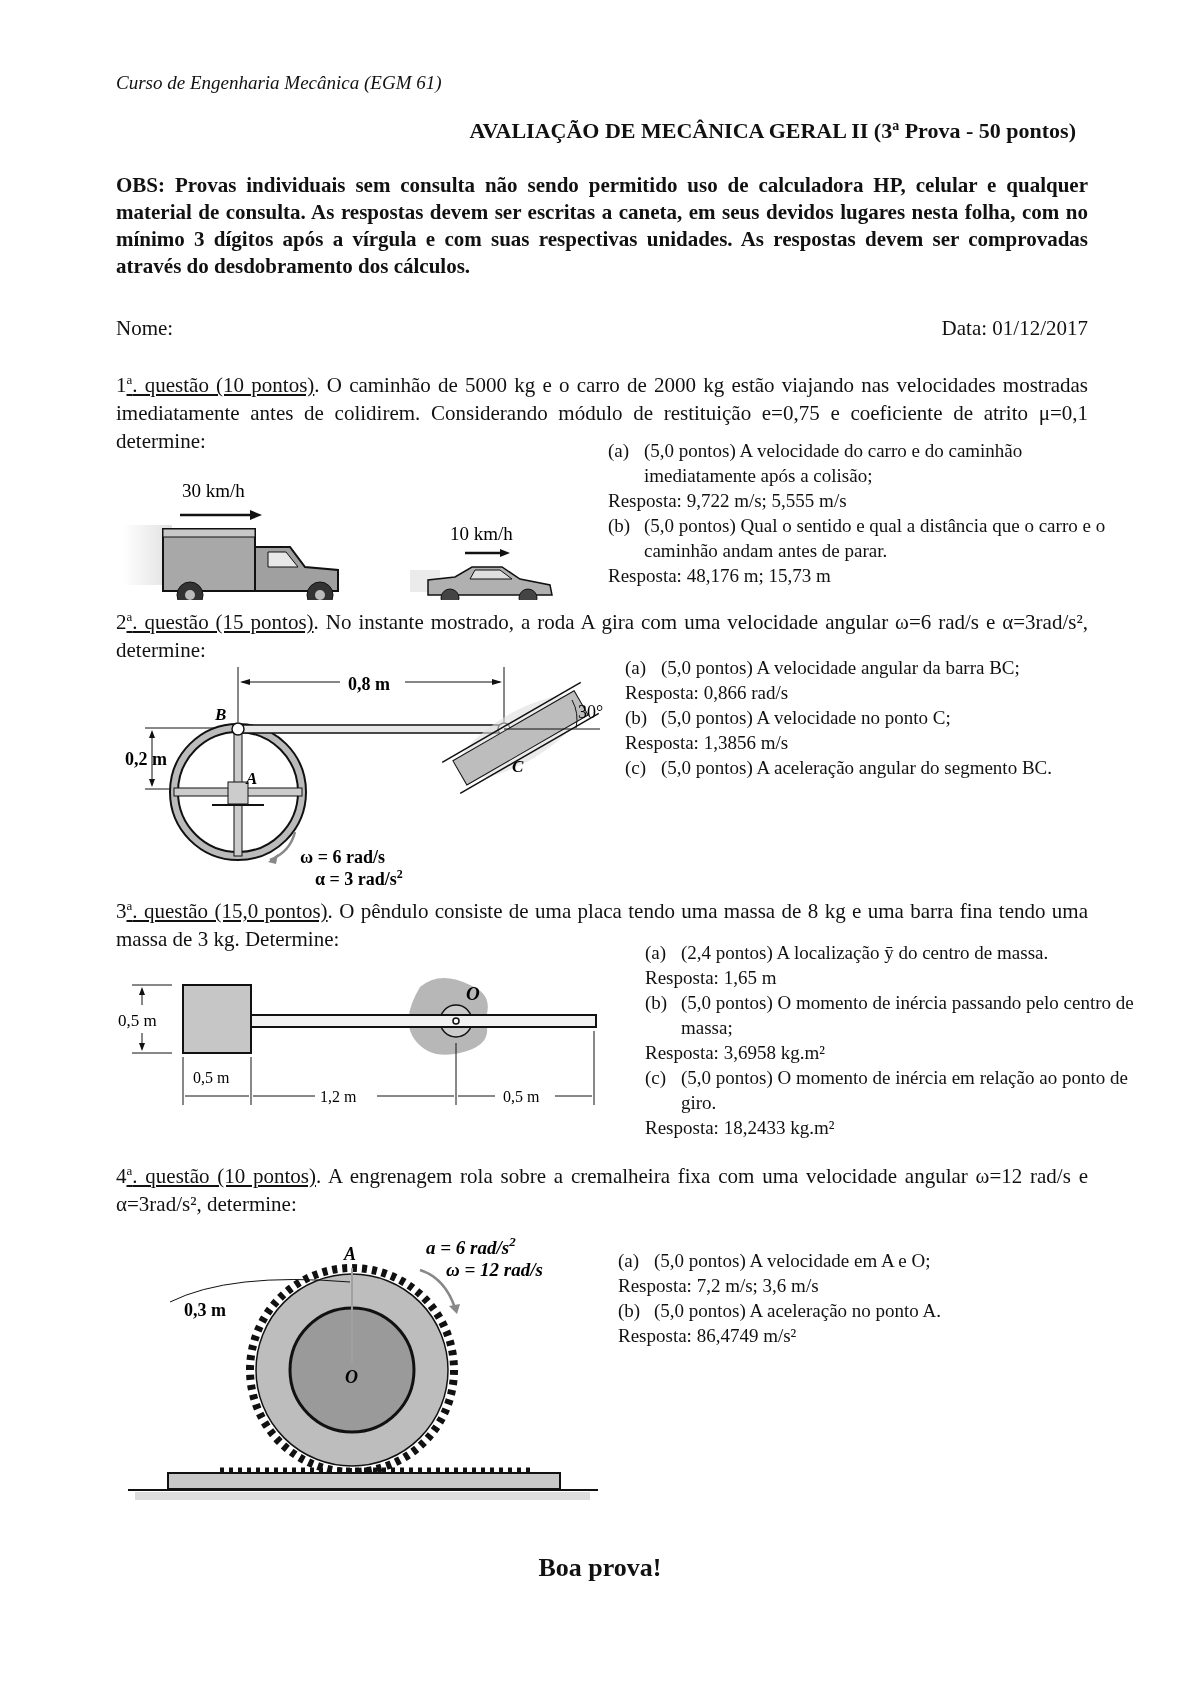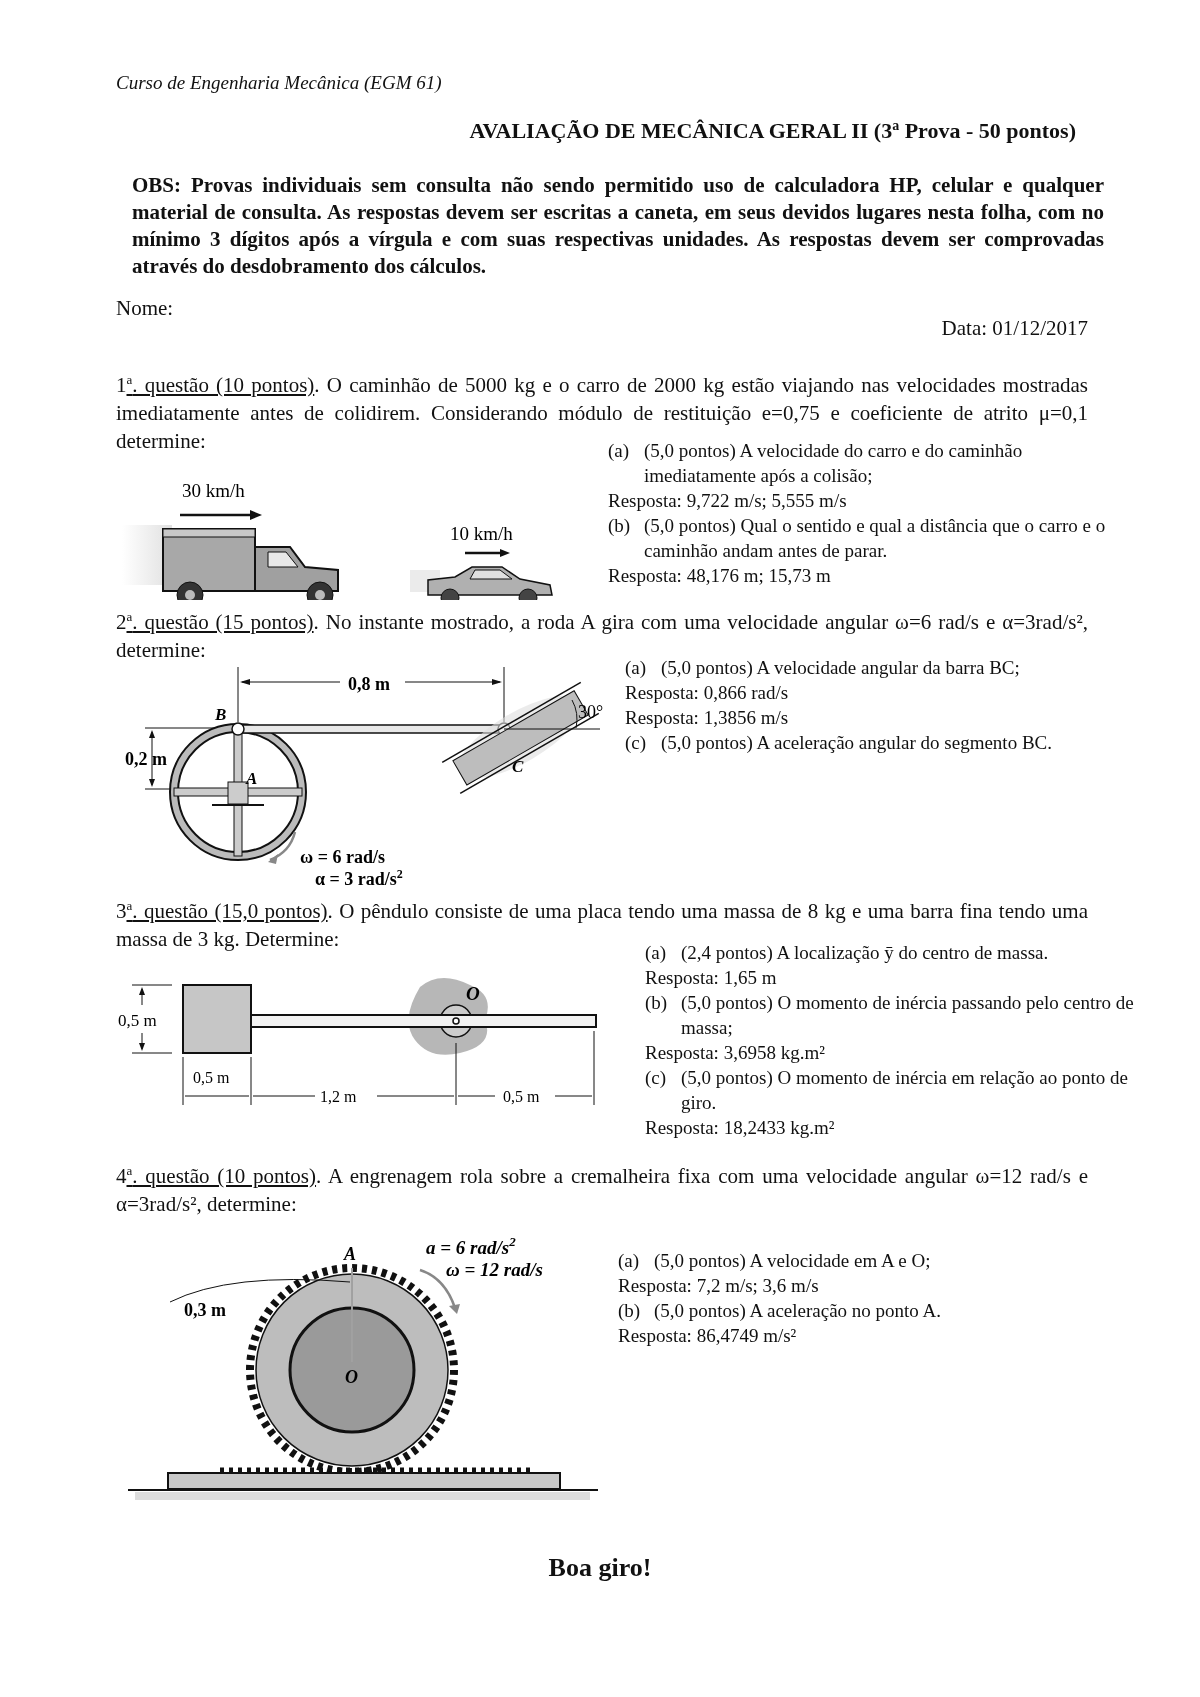--- a/index.html
+++ b/index.html
@@ -2,22 +2,22 @@
 <html><head>
 <meta charset="utf-8">
 <style>
   html, body { margin: 0; padding: 0; background: #ffffff; }
   body { width: 1200px; height: 1697px; position: relative; overflow: hidden;
          font-family: "Liberation Serif", "DejaVu Serif", serif; color: #111; }
   .abs { position: absolute; }
   .course { left: 116px; top: 72px; font-size: 19px; font-style: italic; }
   .title { left: 0; width: 1076px; top: 118px; text-align: right; font-size: 22px; font-weight: bold; }
   .title .sup { font-size: 14px; vertical-align: super; }
-  .obs { left: 132px; top: 172px; width: 972px; font-size: 21px; font-weight: bold; line-height: 27px; text-align: justify; }
-  .nome { left: 116px; top: 296px; font-size: 21px; }
+  .obs { left: 116px; top: 172px; width: 972px; font-size: 21px; font-weight: bold; line-height: 27px; text-align: justify; }
+  .nome { left: 116px; top: 316px; font-size: 21px; }
   .data { right: 112px; top: 316px; font-size: 21px; }
   .q-text { left: 116px; width: 972px; font-size: 21px; line-height: 28px; text-align: justify; }
   .q-text .qhead { text-decoration: underline; }
   .q-text .sup { font-size: 13px; vertical-align: super; line-height: 0; }
   .ans { font-size: 19px; line-height: 25px; }
   .ans .item { padding-left: 36px; text-indent: -36px; }
   .ans .item .lbl { display: inline-block; width: 36px; text-indent: 0; }
   .ans .resp { }
   .final { left: 0; width: 1200px; top: 1553px; text-align: center; font-size: 26px; font-weight: bold; }
   svg text { font-family: "Liberation Serif", "DejaVu Serif", serif; }
@@ -126,20 +126,21 @@
   <text x="478" y="56" font-size="18">30°</text>
   <path d="M195 170 Q 190 190 170 198" fill="none" stroke="#888" stroke-width="2.5"></path>
   <polygon points="168,200 178,192 176,202" fill="#888"></polygon>
   <text x="200" y="201" font-size="18" font-weight="bold">ω = 6 rad/s</text>
   <text x="215" y="223" font-size="18" font-weight="bold"><tspan>α = 3 rad/s</tspan><tspan dy="-7" font-size="12">2</tspan></text>
 </svg>
 
 <div class="abs ans" style="left:625px; top:655px; width:500px;">
   <div class="item"><span class="lbl">(a)</span><span>(5,0 pontos) A velocidade angular da barra BC;</span></div>
   <div class="resp">Resposta: 0,866 rad/s</div>
+  <div class="item"><span class="lbl">(b)</span><span>(5,0 pontos) A velocidade no ponto C;</span></div>
   <div class="resp">Resposta: 1,3856 m/s</div>
   <div class="item"><span class="lbl">(c)</span><span>(5,0 pontos) A aceleração angular do segmento BC.</span></div>
 </div>
 
 <div class="abs q-text" style="top:897px;">
   <span>3</span><span class="qhead"><span class="sup">a</span><span>. questão (15,0 pontos)</span></span><span>. O pêndulo consiste de uma placa tendo uma massa de 8 kg e uma barra fina tendo uma massa de 3 kg. Determine:</span>
 </div>
 
 <svg class="abs" style="left:100px; top:965px;" width="520" height="150">
   <line x1="32" y1="20" x2="72" y2="20" stroke="#111" stroke-width="1"></line>
@@ -206,13 +207,13 @@
   </g>
 </svg>
 
 <div class="abs ans" style="left:618px; top:1248px; width:480px;">
   <div class="item"><span class="lbl">(a)</span><span>(5,0 pontos) A velocidade em A e O;</span></div>
   <div class="resp">Resposta: 7,2 m/s; 3,6 m/s</div>
   <div class="item"><span class="lbl">(b)</span><span>(5,0 pontos) A aceleração no ponto A.</span></div>
   <div class="resp">Resposta: 86,4749 m/s²</div>
 </div>
 
-<div class="abs final">Boa giro!</div>
+<div class="abs final">Boa prova!</div>
 
 </body></html>

